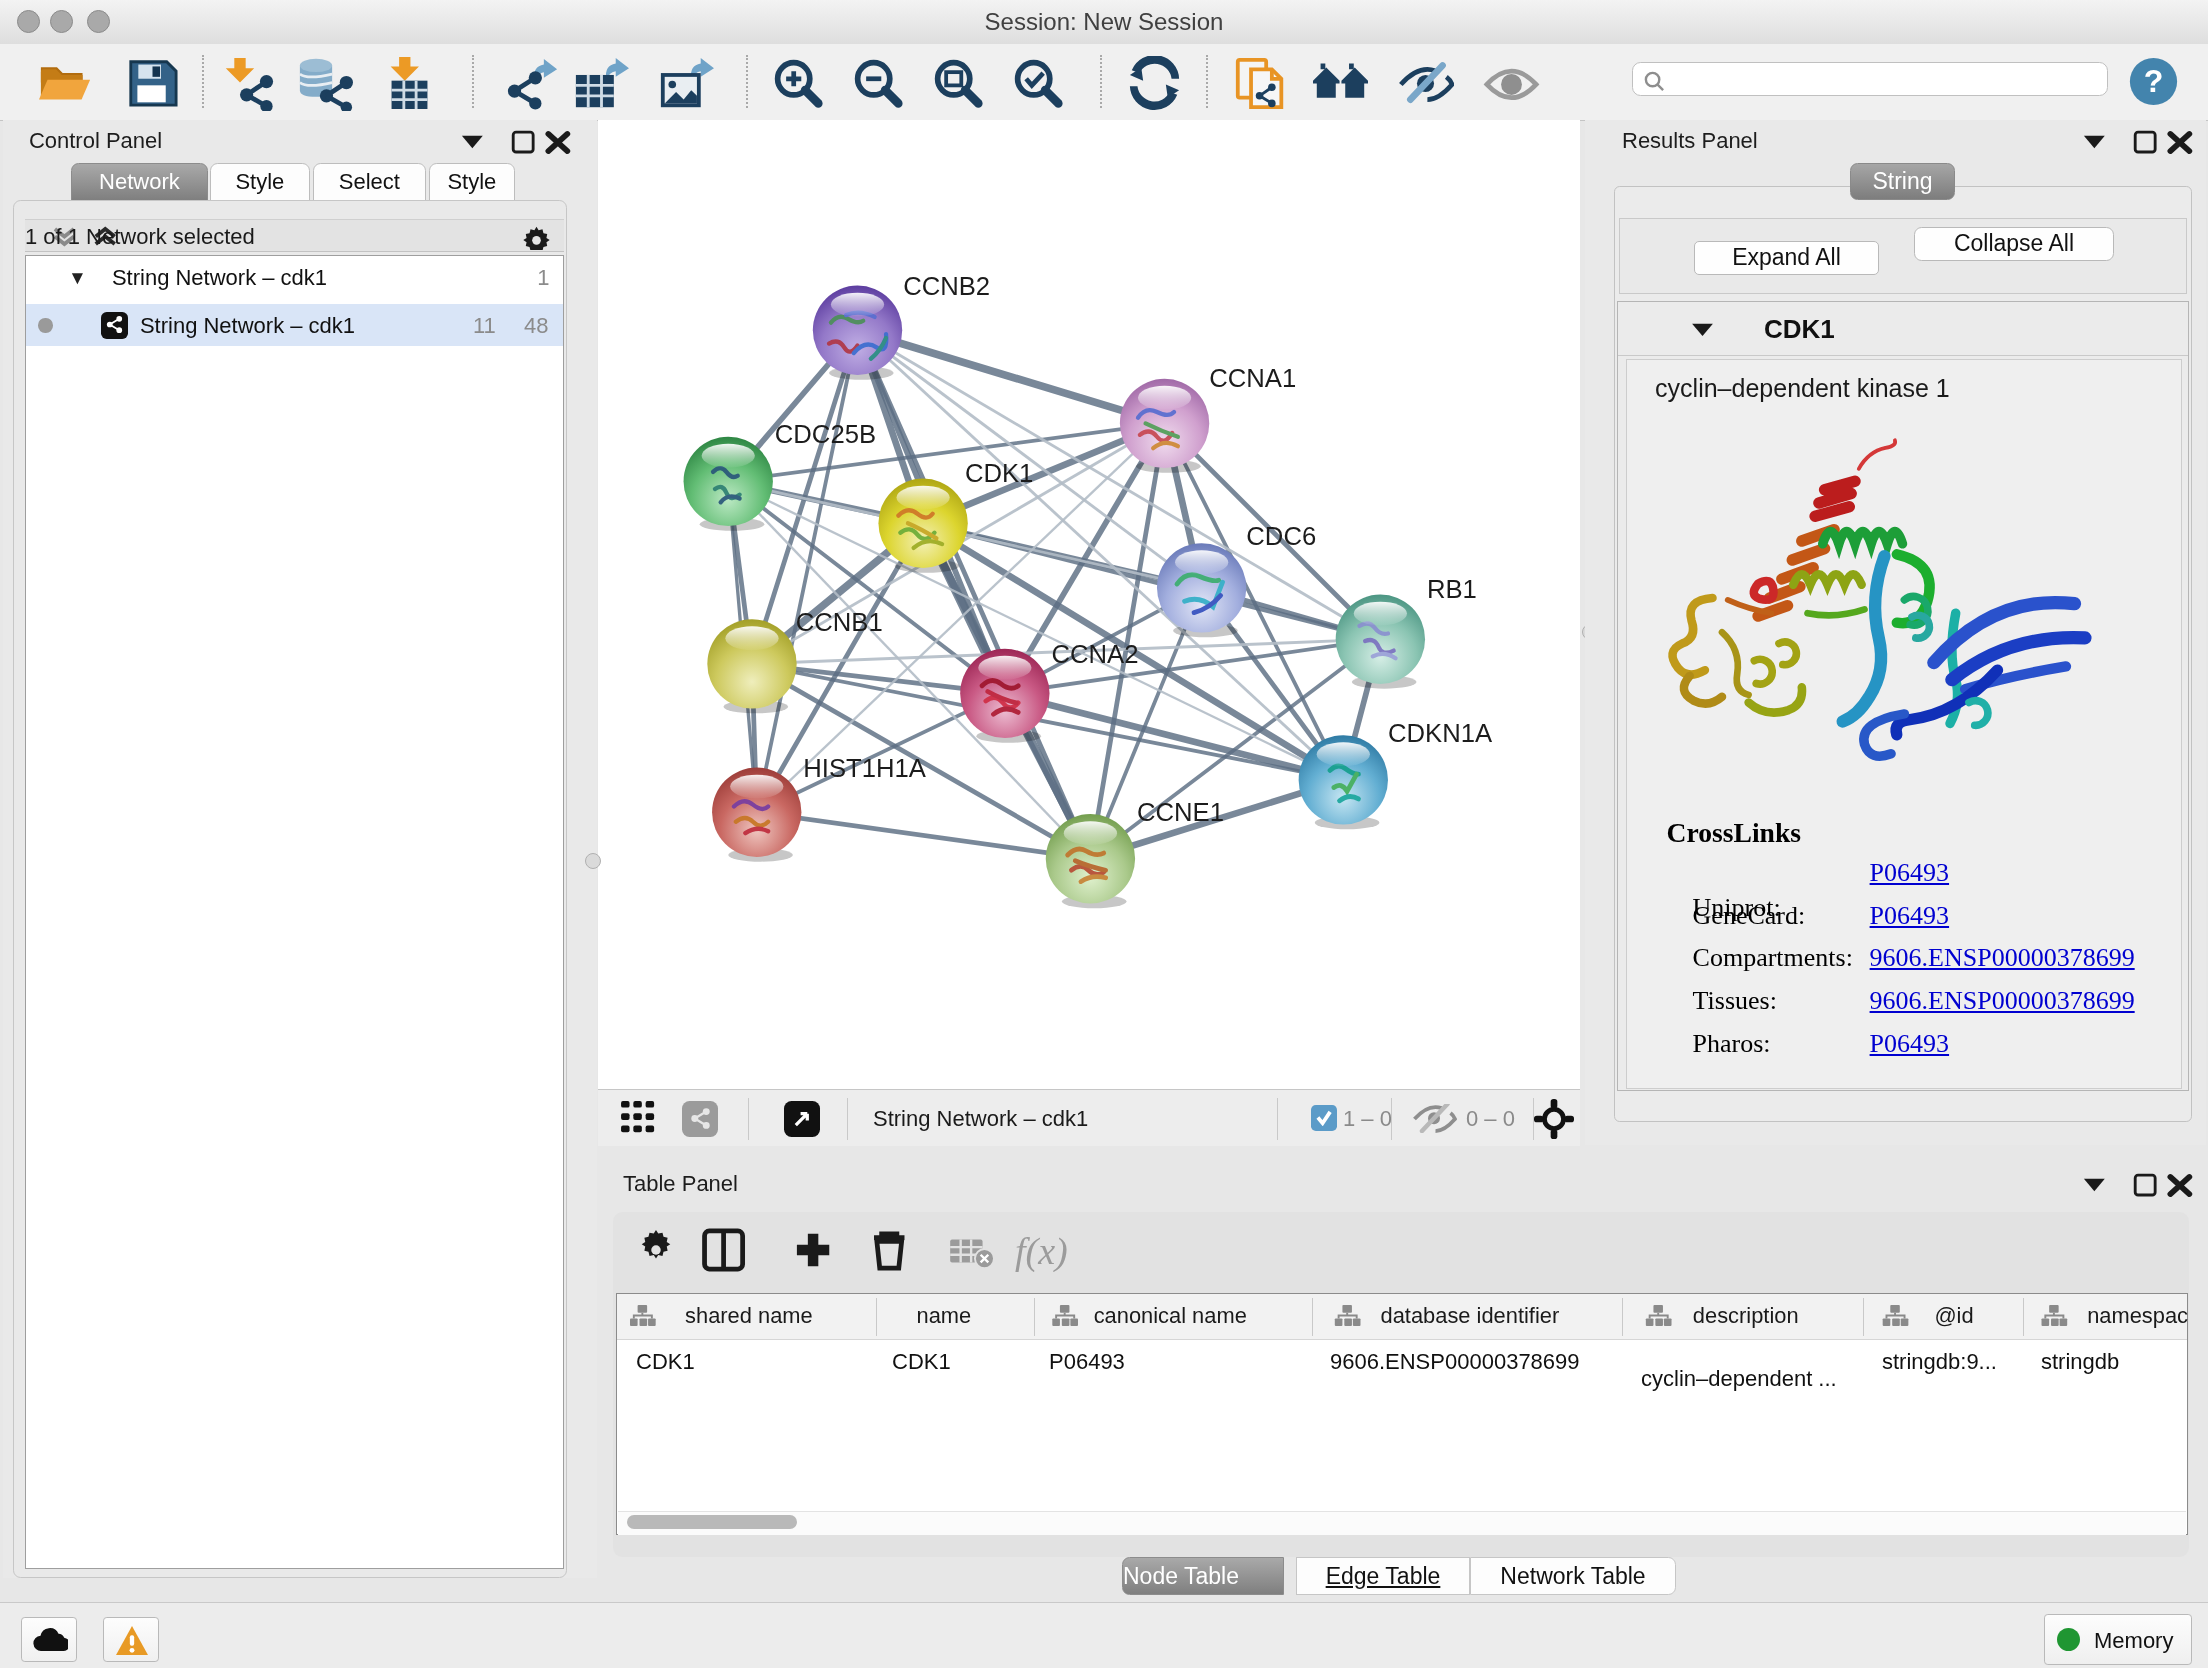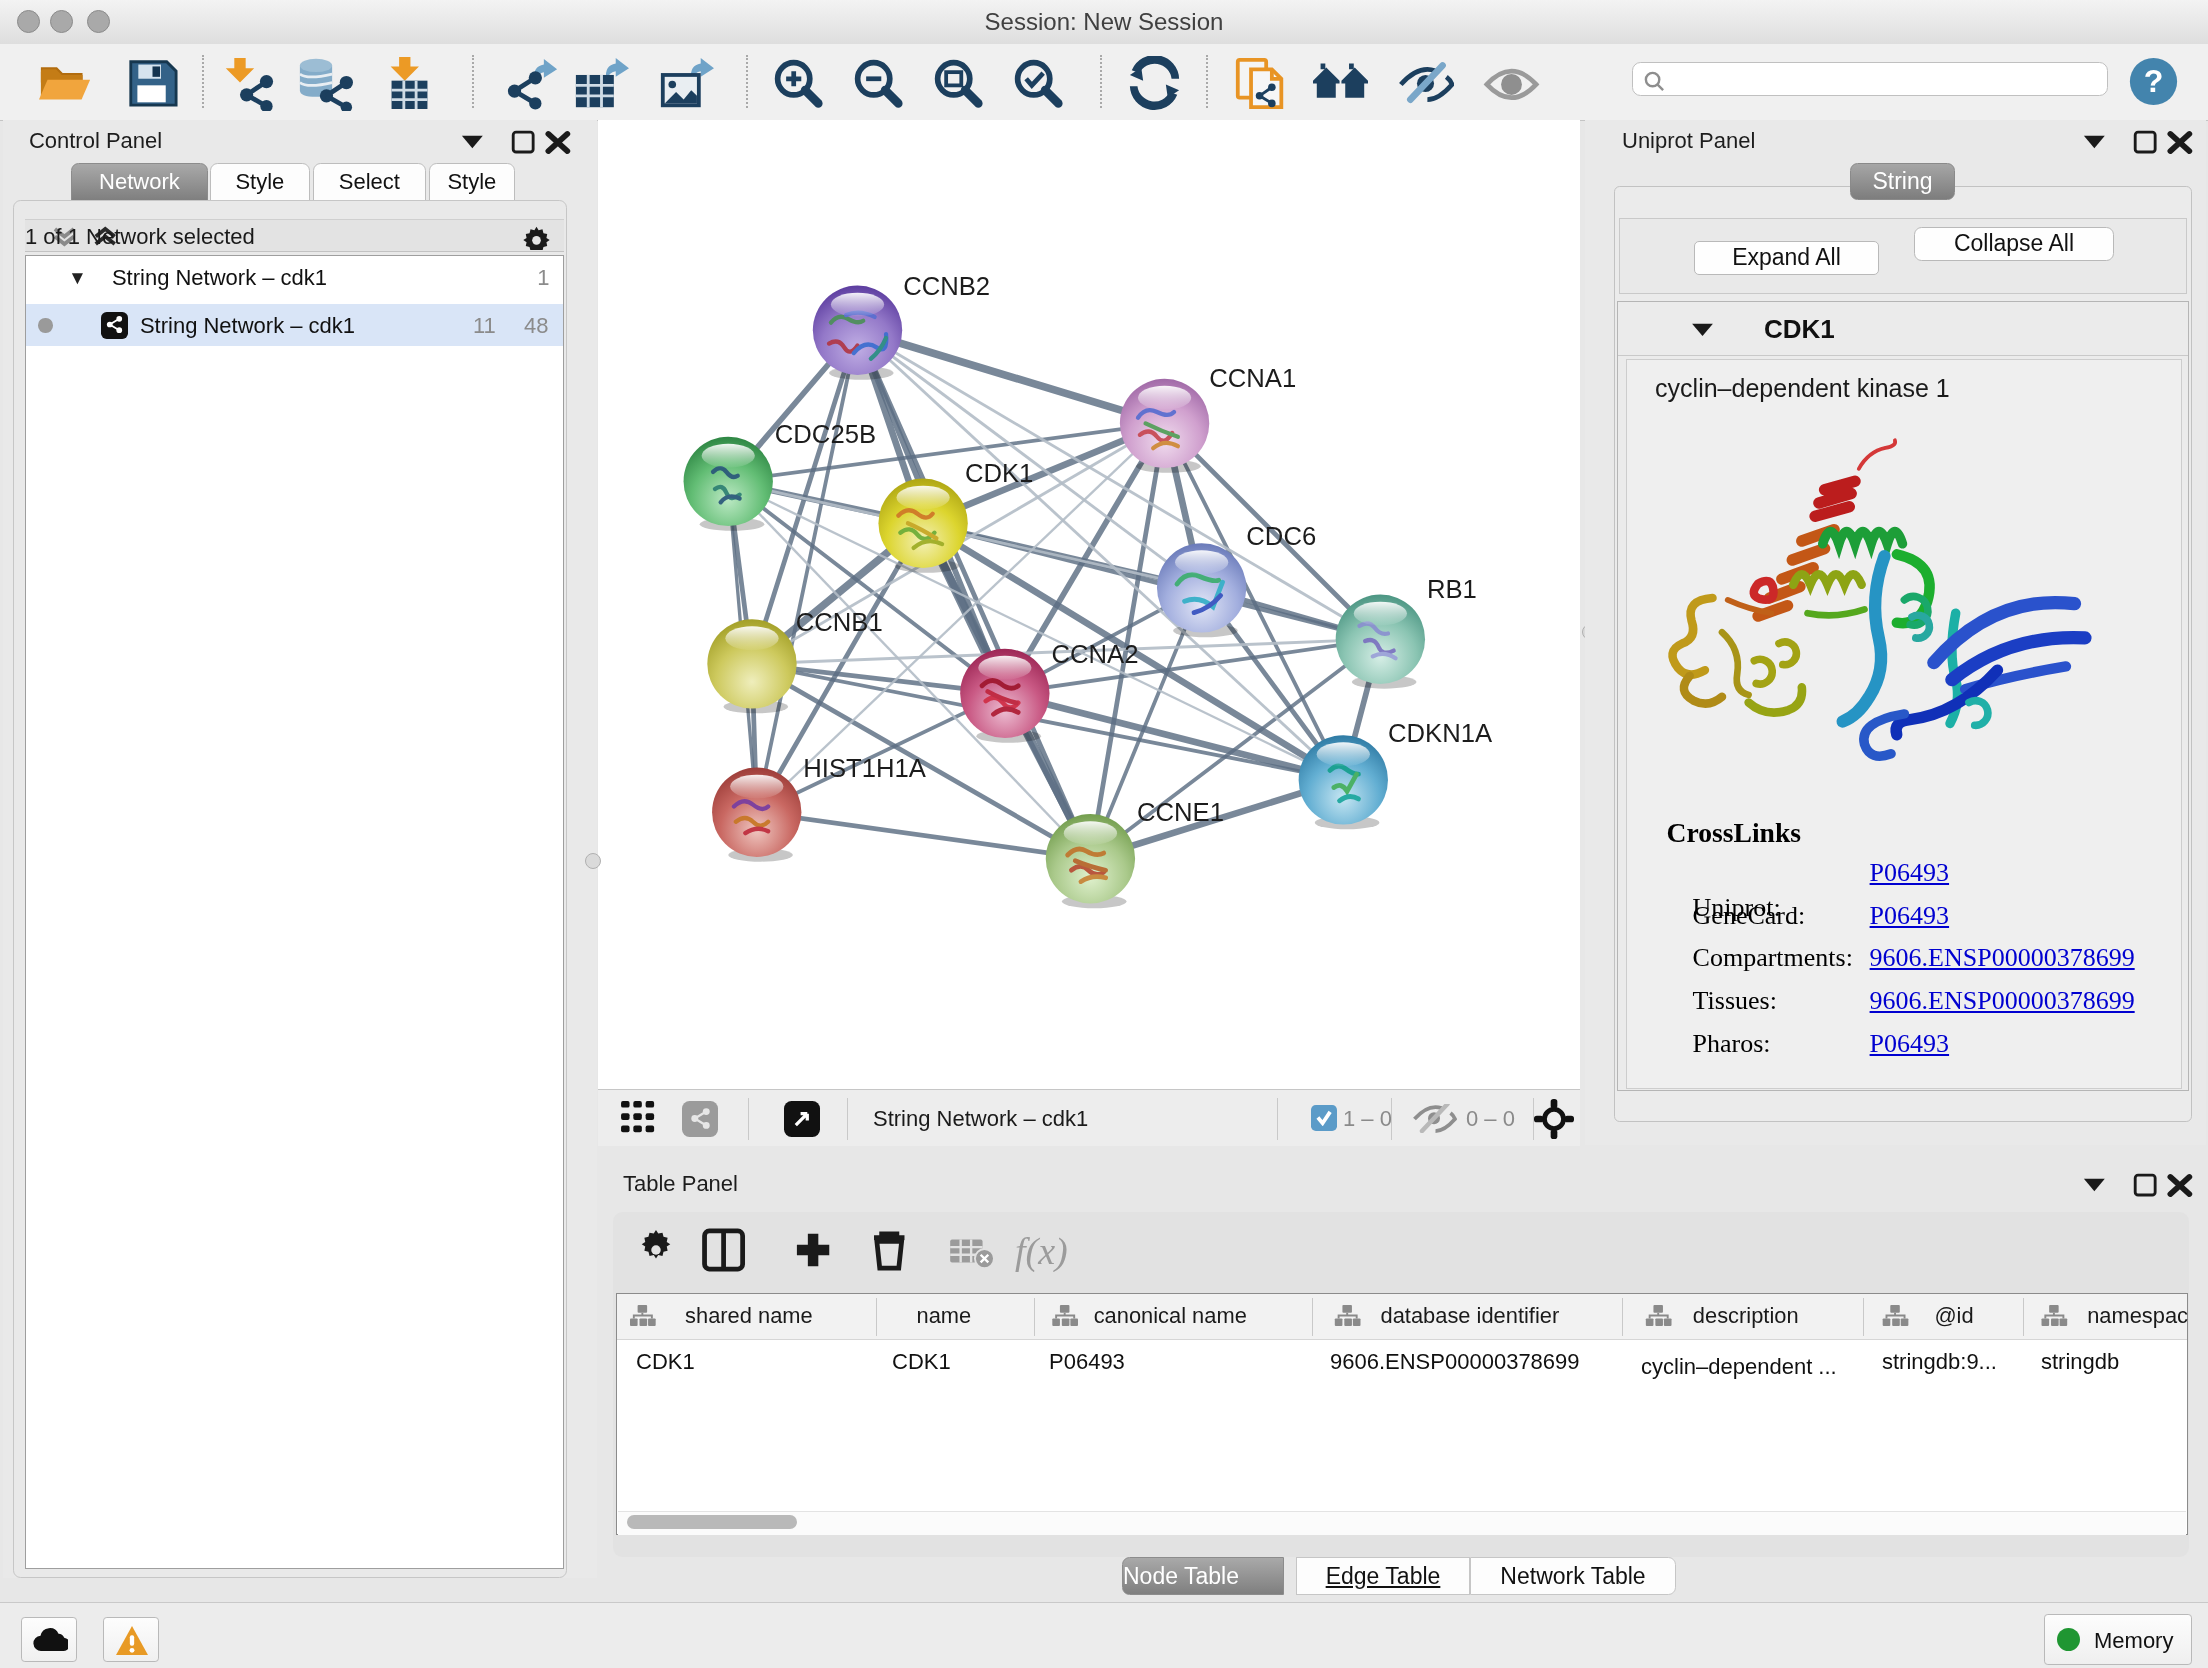--- a/index.html
+++ b/index.html
@@ -538,21 +538,21 @@
         <rect x="17.5" y="32" width="7" height="10" rx="3"></rect>
     <rect x="0" y="17.5" width="10" height="7" rx="3"></rect>
         <rect x="32" y="17.5" width="10" height="7" rx="3"></rect>
       </g>
   </svg>
 </div>
 <div class="abs" style="left:585px;top:853px;width:14.3px;height:14.3px;border-radius:50%;background:#dadada;border:1px solid #b0b0b0;"></div>
 <div class="abs" style="left:1582px;top:624px;width:14.3px;height:14.3px;border-radius:50%;background:#dadada;border:1px solid #b0b0b0;"></div>
 <div class="abs" style="left:1395px;top:1150px;width:15px;height:15px;border-radius:50%;background:#cfcfcf;border:1px solid #b5b5b5;"></div>
 <div class="abs" id="rpanel">
-  <div class="ptitle" style="position:absolute;left:37px;top:7.6px;">Uniprot Panel</div>
+  <div class="ptitle" style="position:absolute;left:37px;top:7.6px;">Results Panel</div>
   <svg class="hicons" style="left:497px;top:9.5px;" width="114" height="25" viewBox="0 0 120 26">
     <path d="M2 6 l22 0 -11 13 z" fill="#1a1a1a"></path>
     <rect x="56" y="2" width="21" height="21" rx="3" fill="none" stroke="#1a1a1a" stroke-width="3"></rect>
     <path d="M93 4 l20 18 M113 4 l-20 18" stroke="#1a1a1a" stroke-width="6" stroke-linecap="round"></path>
   </svg>
   <div style="position:absolute;left:28.5px;top:66px;width:578px;height:936px;background:#ebebeb;border:1px solid #c2c2c2;border-radius:5.7px;box-sizing:border-box;"></div>
   <div style="position:absolute;left:265px;top:43px;width:105px;height:37px;background:linear-gradient(#a6a6a6,#7d7d7d);border:1px solid #8a8a8a;border-radius:7.6px;box-sizing:border-box;color:#fff;font-size:23px;text-align:center;line-height:35px;">String</div>
   <div style="position:absolute;left:34px;top:98px;width:568px;height:76px;border:1px solid #c9c9c9;background:#e9e9e9;box-sizing:border-box;">
     <span style="position:absolute;left:74px;top:22px;width:185px;height:34px;background:#fefefe;border:1px solid #b9b9b9;border-radius:5px;box-sizing:border-box;text-align:center;font-size:23px;line-height:31px;color:#111;">Expand All</span>
     <span style="position:absolute;left:294px;top:8px;width:200px;height:34px;background:#fefefe;border:1px solid #b9b9b9;border-radius:7.6px;box-sizing:border-box;text-align:center;font-size:23px;line-height:31px;color:#111;">Collapse All</span>
@@ -667,21 +667,21 @@
         <text x="1173" y="19" text-anchor="middle">description</text>
         <text x="1392" y="19" text-anchor="middle">@id</text>
         <text x="1585" y="19" text-anchor="middle">namespac</text>
       </g>
     </svg>
     <div style="position:absolute;left:0;top:45px;width:100%;height:42px;font-size:22px;color:#111;">
       <span style="position:absolute;left:19px;top:9.5px;">CDK1</span>
       <span style="position:absolute;left:275px;top:9.5px;">CDK1</span>
       <span style="position:absolute;left:432px;top:9.5px;">P06493</span>
       <span style="position:absolute;left:713px;top:9.5px;">9606.ENSP00000378699</span>
-      <span style="position:absolute;left:1024px;top:15px;">cyclin–dependent ...</span>
+      <span style="position:absolute;left:1024px;top:27px;">cyclin–dependent ...</span>
       <span style="position:absolute;left:1265px;top:9.5px;">stringdb:9...</span>
       <span style="position:absolute;left:1424px;top:9.5px;">stringdb</span>
     </div>
     <div style="position:absolute;left:1px;top:217px;width:1568px;height:23px;background:#fbfbfb;border-top:1px solid #e3e3e3;">
       <div style="position:absolute;left:8.6px;top:2.9px;width:170px;height:14.3px;border-radius:7.6px;background:#b9b9b9;"></div>
     </div>
   </div>
   <div style="position:absolute;left:524px;top:411px;width:162px;height:38px;background:linear-gradient(#a9a9a9,#7f7f7f);border:1px solid #8c8c8c;border-radius:7.6px 0 0 7.6px;box-sizing:border-box;color:#fff;font-size:23px;line-height:36px;">Node Table</div>
   <div style="position:absolute;left:698px;top:411px;width:174px;height:38px;background:#fdfdfd;border:1px solid #c6c6c6;box-sizing:border-box;color:#111;font-size:23px;text-align:center;line-height:36px;text-decoration:underline;">Edge Table</div>
   <div style="position:absolute;left:872px;top:411px;width:206px;height:38px;background:#fdfdfd;border:1px solid #c6c6c6;border-radius:0 7.6px 7.6px 0;box-sizing:border-box;color:#111;font-size:23px;text-align:center;line-height:36px;">Network Table</div>

